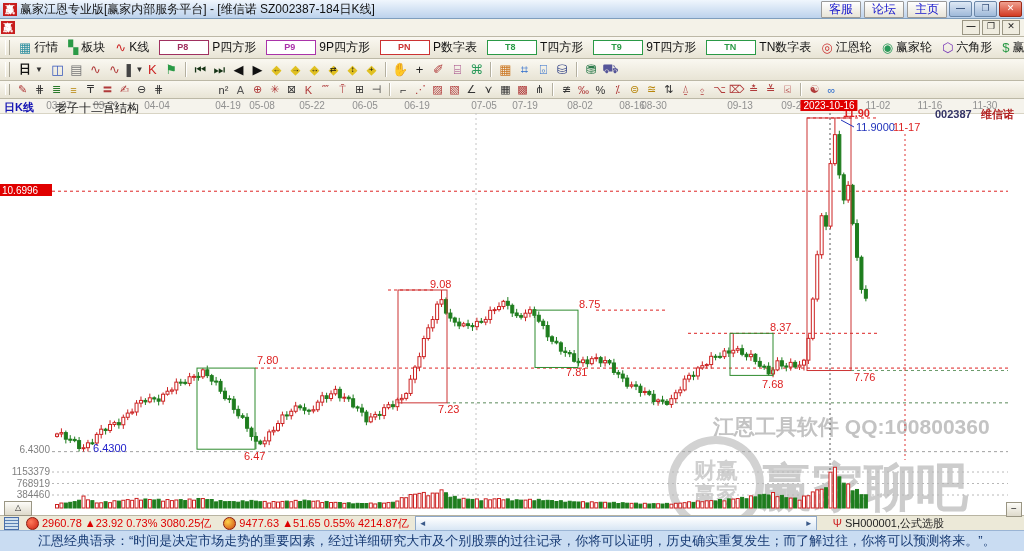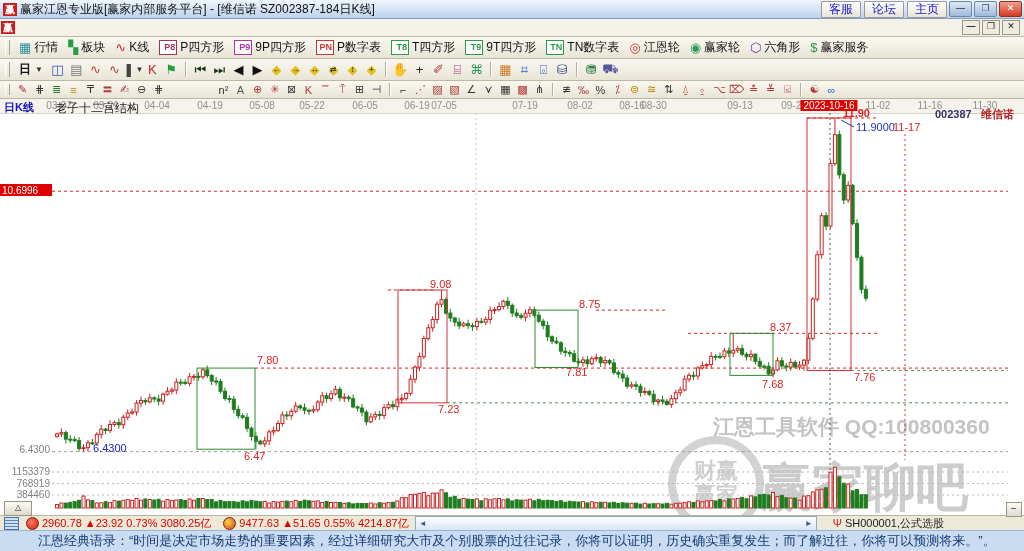--- a/index.html
+++ b/index.html
@@ -29,21 +29,21 @@
   
   .toolbar{left:0;width:1024px;background:linear-gradient(#faf8f1,#e8e4d5);border-bottom:1px solid #bcb8a6;
            display:flex;align-items:center;box-sizing:border-box;padding-left:4px;}
   #tb1{top:37px;height:22px;}
   #tb2{top:59px;height:22px;}
   #tb3{top:81px;height:18px;}
   .grip{width:3px;height:70%;border-left:1px solid #fff;border-right:1px solid #a8a494;margin:0 4px 0 1px;flex:none;}
   .tbsep{width:1px;height:75%;background:#b4b0a0;border-right:1px solid #fff;margin:0 4px;flex:none;}
   .tb1-btn{display:flex;align-items:center;gap:3px;padding:0 5px;height:20px;flex:none;}
   .tb1-btn .lbl{font-size:12px;color:#111;white-space:nowrap;}
-  .badge{min-width:14px;height:13px;padding:0 1px;font-size:9px;font-weight:bold;line-height:12px;text-align:right;
+  .badge{min-width:14px;height:13px;padding:0 17px;font-size:9px;font-weight:bold;line-height:12px;text-align:left;
          background:#fff;border:1px solid currentColor;}
   .roundico{font-size:13px;line-height:14px;}
   .tb2-btn{width:19px;height:19px;flex:none;display:flex;align-items:center;justify-content:center;
            font-size:13px;position:relative;}
   .tb2-btn .arr-mini{position:absolute;font-size:8px;color:#111;left:50%;top:50%;transform:translate(-50%,-52%);}
   .drop{font-size:8px;color:#333;margin-left:1px;}
   .tb3-btn{width:17px;height:16px;flex:none;display:flex;align-items:center;justify-content:center;font-size:11px;}
   
   #axisbar{left:0;top:99px;width:1024px;height:14px;background:#f5f3ec;border-bottom:1px solid #d8d4c4;}
   #pane-label{position:absolute;left:4px;top:1px;font-size:11px;font-weight:bold;color:#1414b4;}
@@ -911,26 +911,26 @@
     <div class="tbsep"></div>
     <div class="tb3-btn" style="color: rgb(176, 58, 58);">☯</div>
     <div class="tb3-btn" style="color: rgb(42, 106, 204);">∞</div>
   </div>
 
 <div id="axisbar" class="abs">
   <span id="pane-label">日K线</span>
 <span class="tick" style="left: 59px;">03-07</span>
     <span class="tick" style="left: 106px;">03-21</span>
     <span class="tick" style="left: 157px;">04-04</span>
-    <span class="tick" style="left: 210px;">04-19</span>
+    <span class="tick" style="left: 228px;">04-19</span>
     <span class="tick" style="left: 262px;">05-08</span>
     <span class="tick" style="left: 312px;">05-22</span>
     <span class="tick" style="left: 365px;">06-05</span>
     <span class="tick" style="left: 417px;">06-19</span>
-    <span class="tick" style="left: 444px;">07-05</span>
+    <span class="tick" style="left: 484px;">07-05</span>
     <span class="tick" style="left: 525px;">07-19</span>
     <span class="tick" style="left: 580px;">08-02</span>
     <span class="tick" style="left: 632px;">08-16</span>
     <span class="tick" style="left: 654px;">08-30</span>
     <span class="tick" style="left: 740px;">09-13</span>
     <span class="tick" style="left: 794px;">09-27</span>
     <span class="tick hl" style="left: 829px;">2023-10-16</span>
     <span class="tick" style="left: 878px;">11-02</span>
     <span class="tick" style="left: 930px;">11-16</span>
     <span class="tick" style="left: 985px;">11-30</span>

